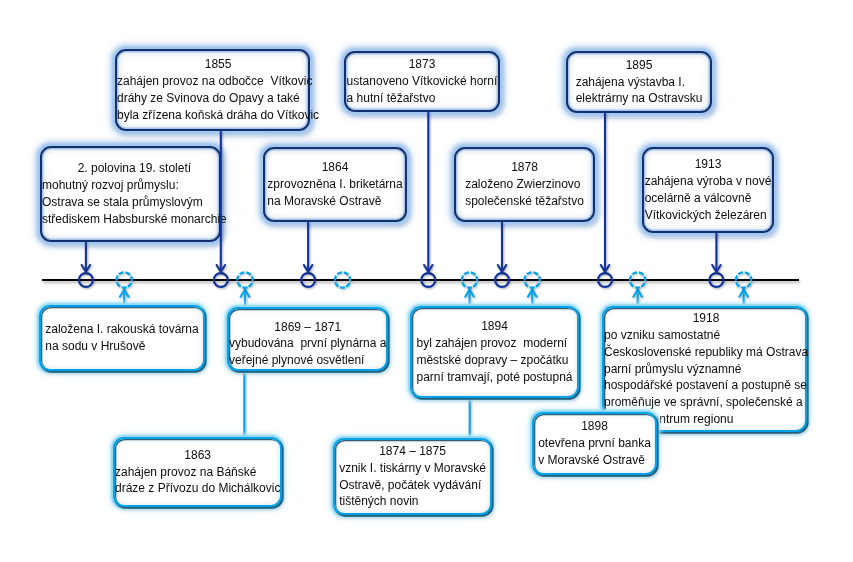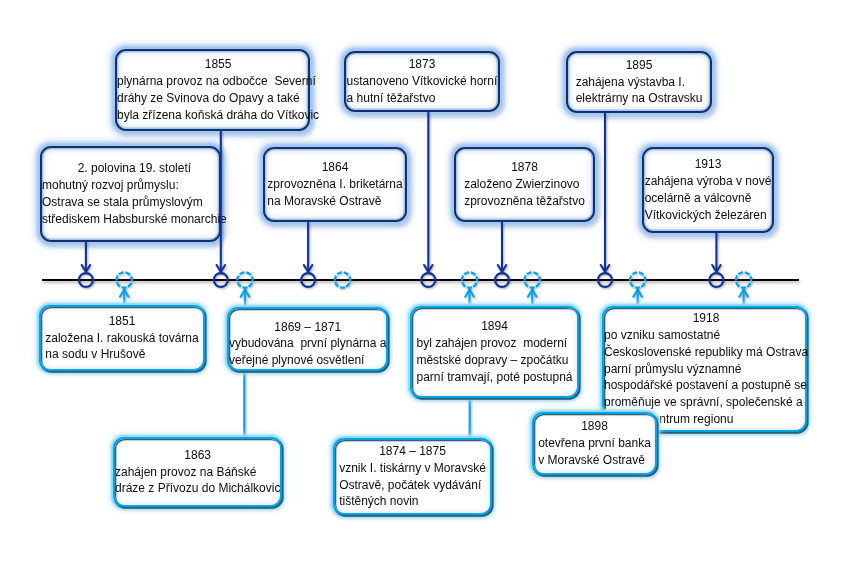--- a/index.html
+++ b/index.html
@@ -75,21 +75,21 @@
     <div class="inner"><div class="block">
       <div class="yr">2. polovina 19. století</div>
       <div class="ln">mohutný rozvoj průmyslu:</div>
       <div class="ln">Ostrava se stala průmyslovým</div>
       <div class="ln">střediskem Habsburské monarchie</div>
     </div></div>
   </div>
   <div class="box dark" style="left: 115px; top: 49px; width: 195px; height: 82px; border-color: rgb(18, 48, 110);">
     <div class="inner"><div class="block">
       <div class="yr">1855</div>
-      <div class="ln">plynárna provoz na odbočce  Severní</div>
+      <div class="ln">zahájen provoz na odbočce  Vítkovic</div>
       <div class="ln">dráhy ze Svinova do Opavy a také</div>
       <div class="ln">byla zřízena koňská dráha do Vítkovic</div>
     </div></div>
   </div>
   <div class="box dark" style="left: 263px; top: 147px; width: 144px; height: 75px; border-color: rgb(18, 48, 110);">
     <div class="inner"><div class="block">
       <div class="yr">1864</div>
       <div class="ln">zprovozněna I. briketárna</div>
       <div class="ln">na Moravské Ostravě</div>
     </div></div>
@@ -98,41 +98,40 @@
     <div class="inner"><div class="block">
       <div class="yr">1873</div>
       <div class="ln">ustanoveno Vítkovické horní</div>
       <div class="ln">a hutní těžařstvo</div>
     </div></div>
   </div>
   <div class="box dark" style="left: 454px; top: 147px; width: 141px; height: 75px; border-color: rgb(18, 48, 110);">
     <div class="inner"><div class="block">
       <div class="yr">1878</div>
       <div class="ln">založeno Zwierzinovo</div>
-      <div class="ln">zprovozněna těžařstvo</div>
+      <div class="ln">společenské těžařstvo</div>
     </div></div>
   </div>
   <div class="box dark" style="left: 566px; top: 51px; width: 146px; height: 62px; border-color: rgb(18, 48, 110);">
     <div class="inner"><div class="block">
       <div class="yr">1895</div>
       <div class="ln">zahájena výstavba I.</div>
       <div class="ln">elektrárny na Ostravsku</div>
     </div></div>
   </div>
   <div class="box dark" style="left: 642px; top: 147px; width: 132px; height: 86px; border-color: rgb(18, 48, 110);">
     <div class="inner"><div class="block">
       <div class="yr">1913</div>
       <div class="ln">zahájena výroba v nové</div>
       <div class="ln">ocelárně a válcovně</div>
       <div class="ln">Vítkovických železáren</div>
     </div></div>
   </div>
   <div class="box cyan" style="left: 39px; top: 305px; width: 166px; height: 66px; border-color: rgb(0, 163, 232);">
     <div class="inner"><div class="block">
-      <div class="yr">1851</div>
       <div class="ln">založena I. rakouská továrna</div>
       <div class="ln">na sodu v Hrušově</div>
     </div></div>
   </div>
   <div class="box cyan" style="left: 227px; top: 307px; width: 161px; height: 64px; border-color: rgb(0, 163, 232); align-items: flex-end;">
     <div class="inner"><div class="block">
       <div class="yr">1869 – 1871</div>
       <div class="ln">vybudována  první plynárna a</div>
       <div class="ln">veřejné plynové osvětlení</div>
     </div></div>

